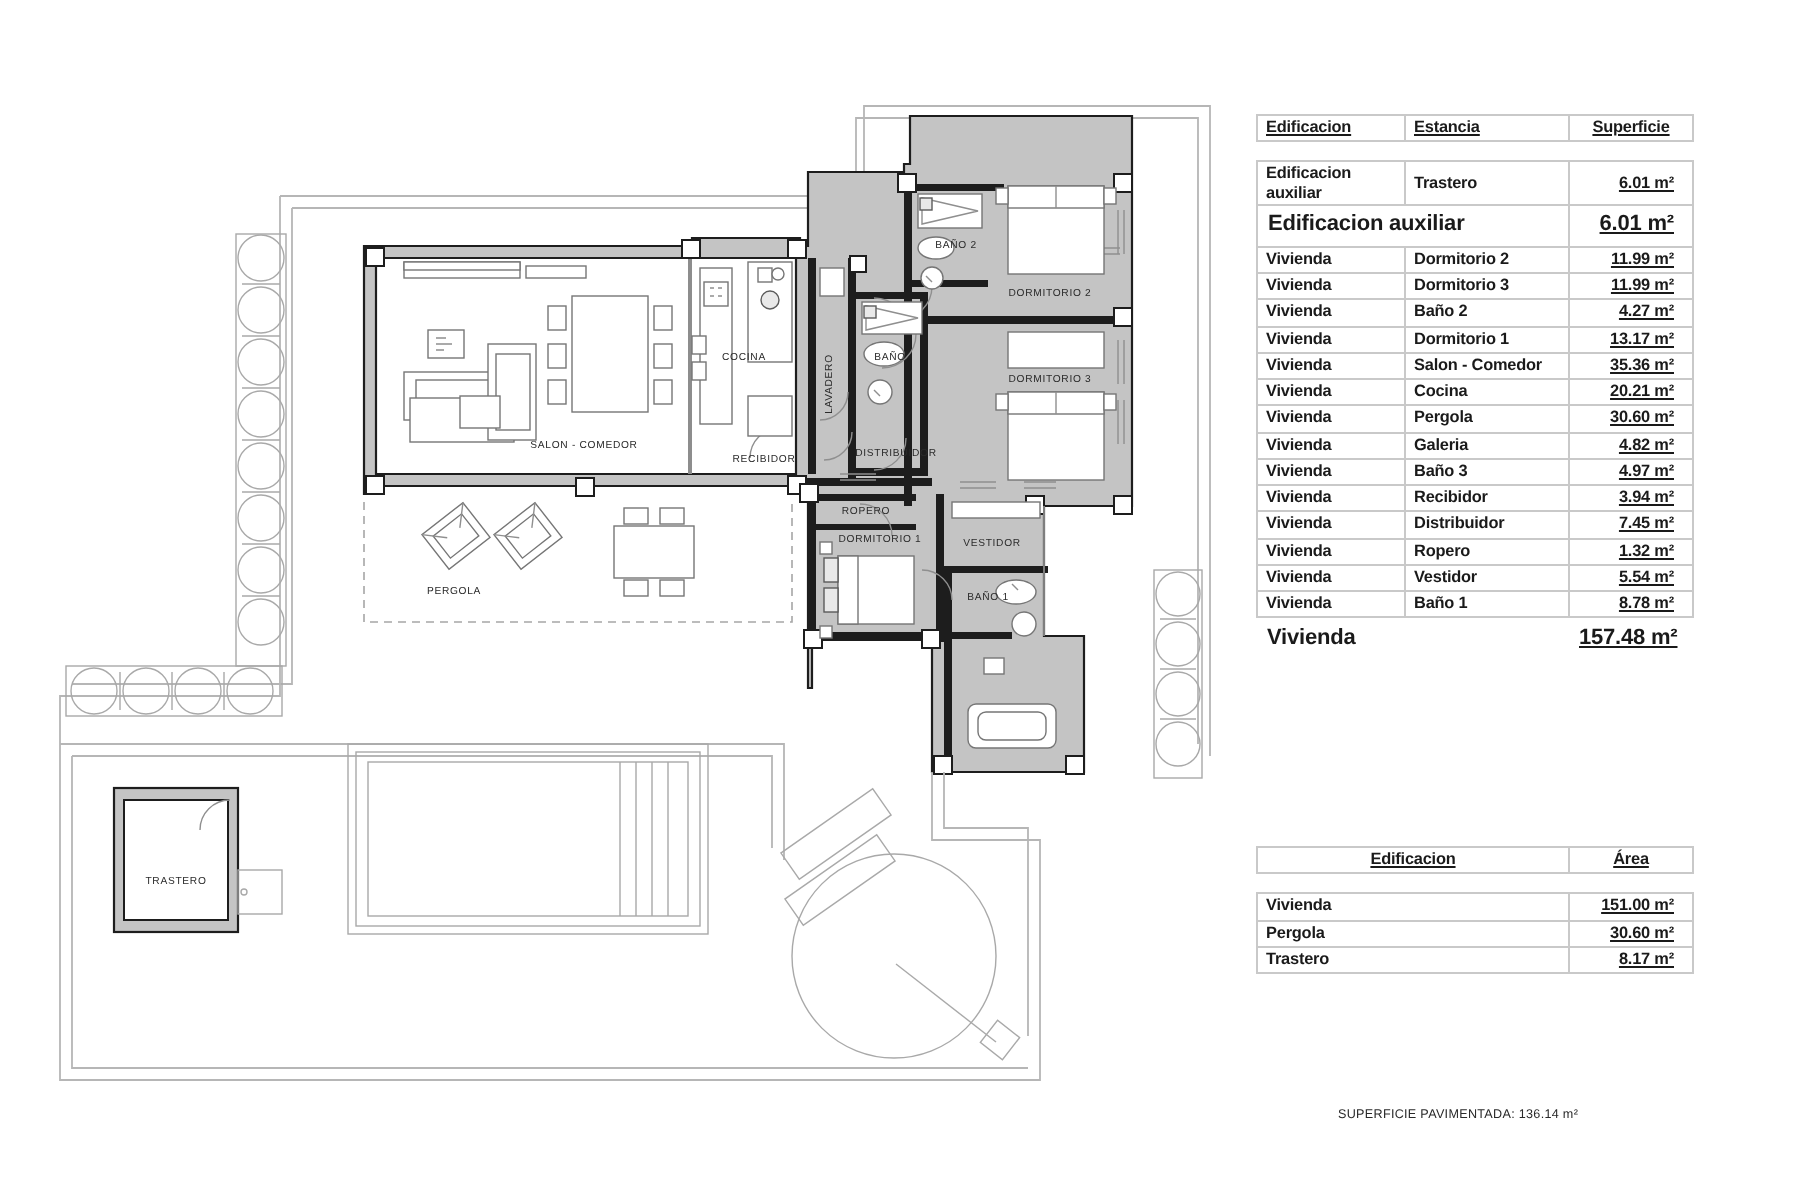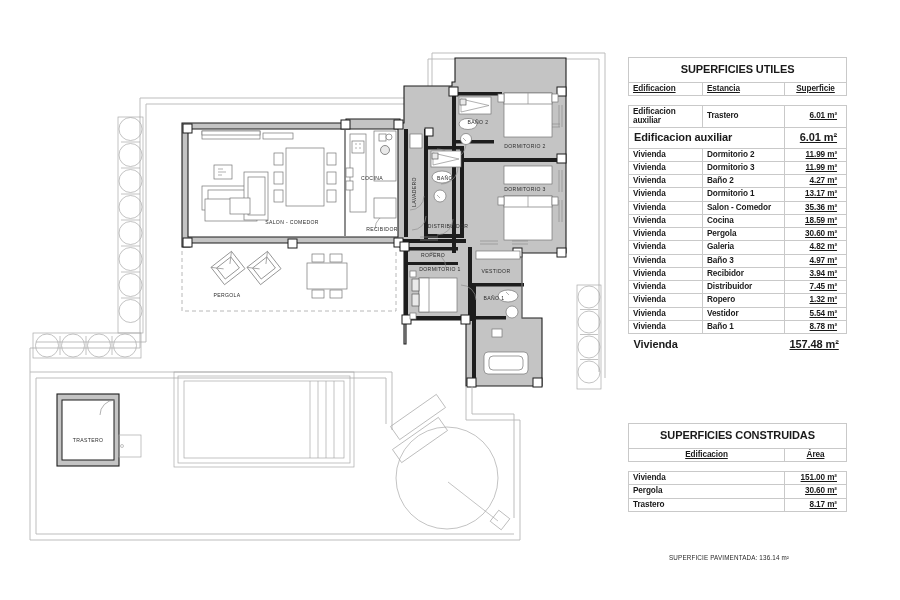--- a/index.html
+++ b/index.html
@@ -402,23 +402,20 @@
   </div>
 
   <div class="panel" style="left:628px;top:57px;width:218px;">
     <table class="tbl">
       <colgroup>
           <col style="width:74px">
           <col style="width:82px">
           <col style="width:62px">
         </colgroup>
       <tbody>
-        <tr>
-          <td class="title-cell" colspan="3">SUPERFICIES UTILES</td>
-        </tr>
         <tr class="hdr">
           <td>Edificacion</td>
           <td>Estancia</td>
           <td class="c">Superficie</td>
         </tr>
         <tr class="spacer">
             <td colspan="3"></td>
           </tr>
 
         <tr>
@@ -453,21 +450,21 @@
           <td class="num">13.17 m²</td>
         </tr>
         <tr class="nb">
           <td>Vivienda</td>
           <td>Salon  - Comedor</td>
           <td class="num">35.36 m²</td>
         </tr>
         <tr class="nb">
           <td>Vivienda</td>
           <td>Cocina</td>
-          <td class="num">18.59 m²</td>
+          <td class="num">20.21 m²</td>
         </tr>
         <tr class="nb">
           <td>Vivienda</td>
           <td>Pergola</td>
           <td class="num">30.60 m²</td>
         </tr>
         <tr class="nb">
           <td>Vivienda</td>
           <td>Galeria</td>
           <td class="num">4.82 m²</td>
@@ -511,23 +508,20 @@
     </table>
   </div>
 
   <div class="panel" style="left:628px;top:423px;width:218px;">
     <table class="tbl">
       <colgroup>
           <col style="width:156px">
           <col style="width:62px">
         </colgroup>
       <tbody>
-        <tr>
-          <td class="title-cell" colspan="2">SUPERFICIES CONSTRUIDAS</td>
-        </tr>
         <tr class="hdr">
           <td class="c">Edificacion</td>
           <td class="c">Área</td>
         </tr>
         <tr class="spacer">
             <td colspan="2"></td>
           </tr>
 
         <tr class="nb">
           <td>Vivienda</td>

